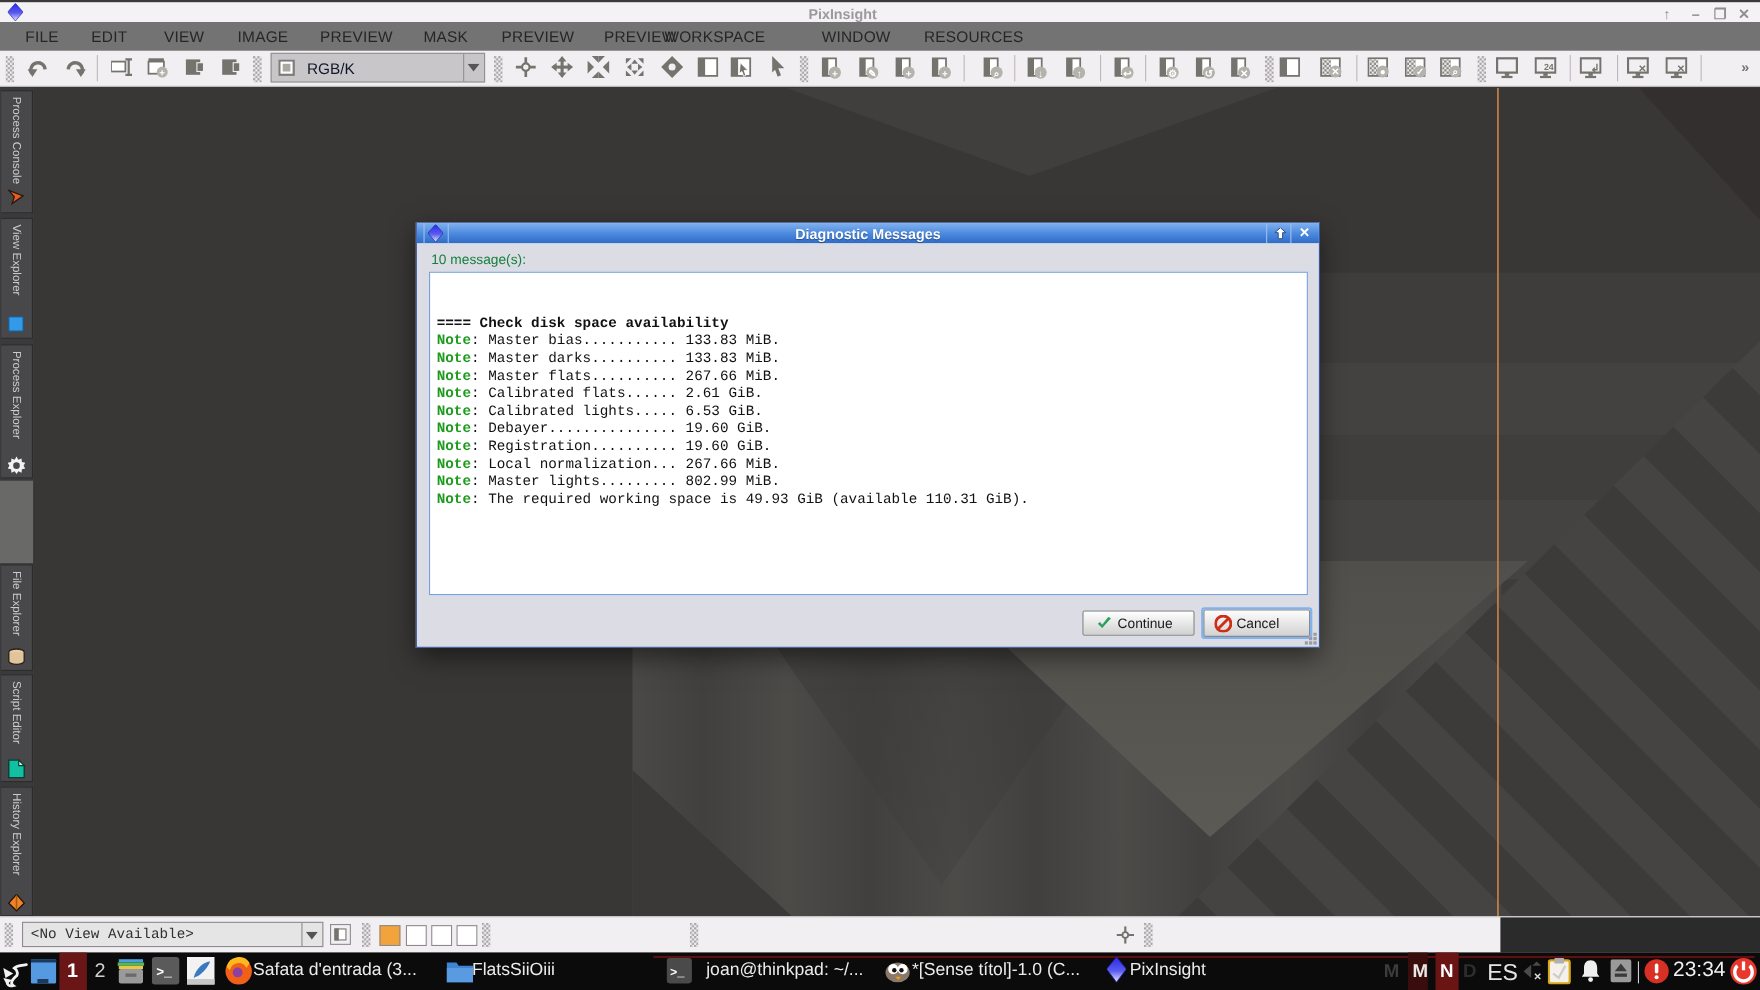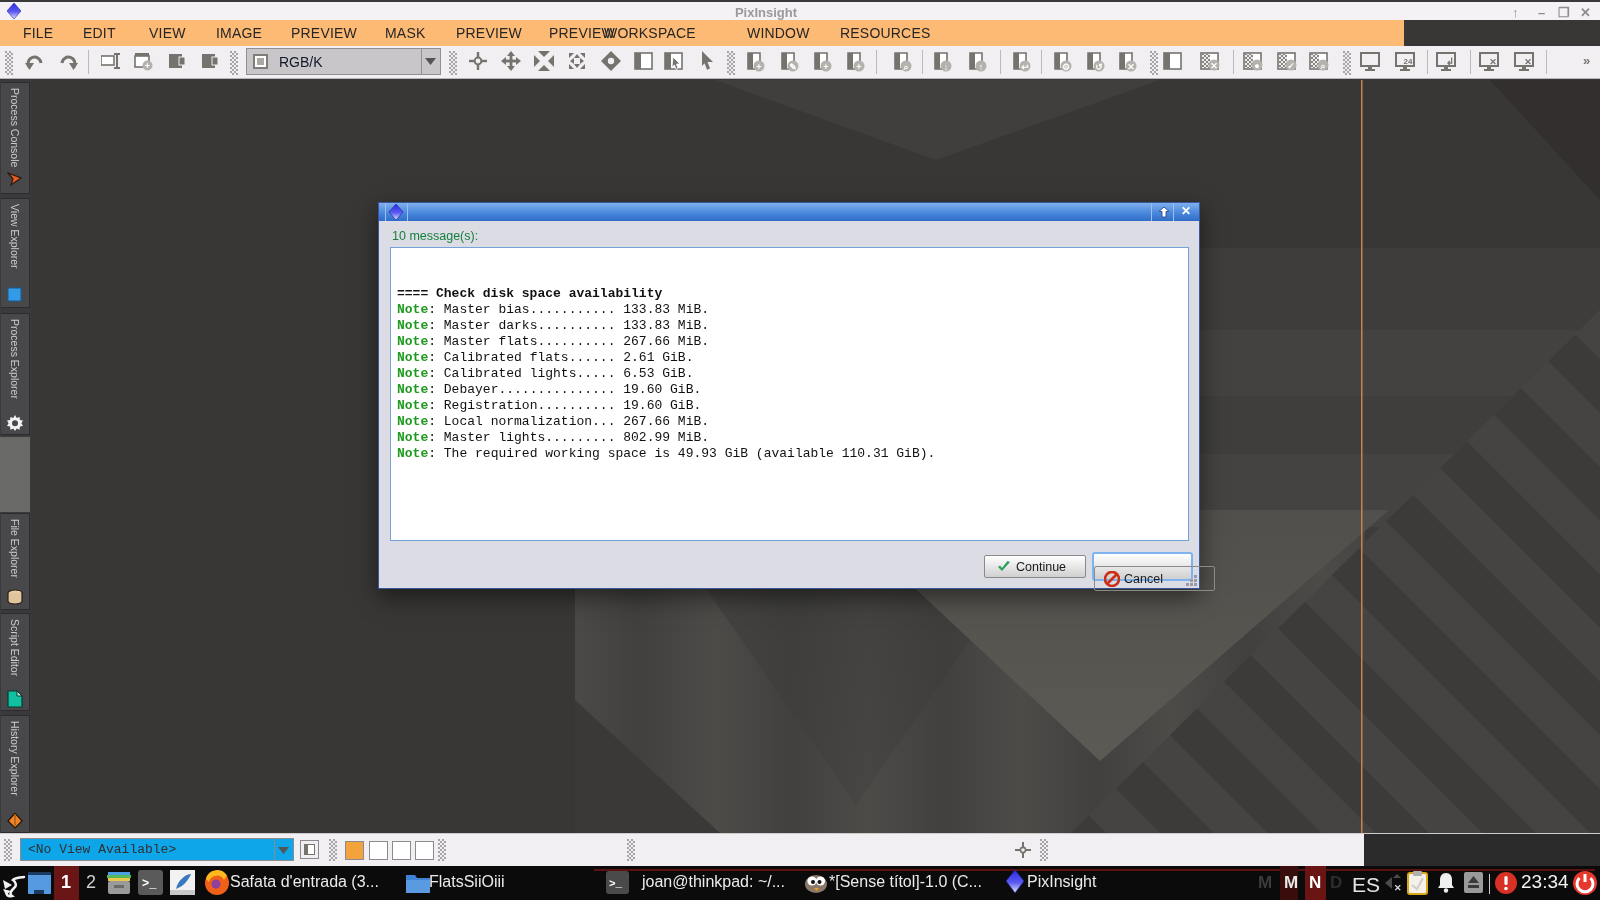--- a/index.html
+++ b/index.html
@@ -1,21 +1,21 @@
 <!DOCTYPE html>
 <html><head><meta charset="utf-8">
 <style>
 *{margin:0;padding:0;box-sizing:border-box}
 html,body{width:1600px;height:900px;overflow:hidden;background:#383736;
  font-family:"Liberation Sans",sans-serif;}
 .abs{position:absolute}
 #titlebar{position:absolute;left:0;top:0;width:1600px;height:20px;background:#f5f2f5;border-top:2px solid #3a3a3a}
 #titlebar .t{position:absolute;left:0;top:3px;width:100%;text-align:center;font-size:13px;font-weight:bold;color:#9b999b}
 .winbtn{position:absolute;top:3px;color:#8f8d8f;font-size:13px;font-weight:bold}
-#menubar{position:absolute;left:0;top:20px;width:1404px;height:26px;background:#fdba74}
+#menubar{position:absolute;left:0;top:20px;width:1600px;height:26px;background:#737373}
 .mi{position:absolute;top:5px;font-size:14px;color:#262626;letter-spacing:.2px}
 #toolbar{position:absolute;left:0;top:46px;width:1600px;height:33px;background:#f2eff2;border-bottom:1px solid #b9b6b9}
 .tsep{position:absolute;top:4px;width:1px;height:24px;background:#bcb9bc}
 .ticon{position:absolute;top:6px}
 #workspace{position:absolute;left:31px;top:80px;width:1569px;height:753px;background:#383736}
 #sidebar{position:absolute;left:0;top:80px;width:31px;height:753px;background:#3a393b}
 .vtab{position:absolute;left:1px;width:29px;background:#48484a;border:1px solid #2c2c2e;border-left:none}
 .vtab .lbl{position:absolute;left:8px;top:5px;writing-mode:vertical-rl;font-size:10.5px;letter-spacing:0px;color:#cbcbcd;white-space:nowrap}
 #bottombar{position:absolute;left:0;top:833px;width:1600px;height:33px;background:#f2eff2;border-top:1px solid #cfccce}
 #taskbar{position:absolute;left:0;top:866px;width:1600px;height:34px;background:#0b0b0b}
@@ -409,39 +409,40 @@
     </svg>
     <div class="abs" style="left:0;top:357px;width:30px;height:75px;background:#696967"></div>
   </div>
 <div class="abs" style="left:378px;top:202px;width:822px;height:387px;background:#dbdce4;border:1px solid #39589c;box-shadow:0 8px 22px rgba(0,0,0,0.5)">
     <div class="abs" style="left:0;top:0;width:820px;height:18px;background:url(#) ,linear-gradient(#7fb0ee,#4a88dd 55%,#2f6cc8)">
       <div class="abs" style="left:6px;top:0;width:1px;height:18px;background:#9cc0f0"></div>
       <svg class="abs" style="left:10px;top:1px" width="14" height="16">
         <polygon points="7,0 14,8 7,16 0,8" fill="url(#gem)" stroke="#202090" stroke-width="0.6"></polygon>
       </svg>
       <div class="abs" style="left:28px;top:0;width:1px;height:18px;background:#9cc0f0"></div>
+      <div class="abs" style="left:0;top:2px;width:100%;text-align:center;font-size:13px;font-weight:bold;color:#fff;text-shadow:0 1px 1px rgba(0,0,0,.35)">Diagnostic Messages</div>
       <div class="abs" style="left:772px;top:0;width:1px;height:18px;background:#9cc0f0"></div>
       <svg class="abs" style="left:779px;top:4px" width="12" height="11">
         <polygon points="6,0 11,4.5 8,4.5 8,10 4,10 4,4.5 1,4.5" fill="#fff" stroke="#2a4e8a" stroke-width="0.9"></polygon>
       </svg>
       <div class="abs" style="left:794px;top:0;width:1px;height:18px;background:#9cc0f0"></div>
       <div class="abs" style="left:797px;top:1px;width:20px;height:16px;color:#fff;font-size:12px;font-weight:bold;text-align:center">✕</div>
     </div>
     <div class="abs" style="left:13px;top:26px;font-size:12.5px;color:#15803d">10 message(s):</div>
     <div class="abs" style="left:11px;top:44px;width:799px;height:294px;background:#fff;border:1px solid #76a2dc">
       <div class="abs" style="left:6px;top:38px;font-family:'Liberation Mono',monospace;font-size:13px;line-height:16px;color:#111;white-space:pre"><b>==== Check disk space availability</b><br><span style="color:#1e9b1e;font-weight:bold">Note</span>: Master bias........... 133.83 MiB.<br><span style="color:#1e9b1e;font-weight:bold">Note</span>: Master darks.......... 133.83 MiB.<br><span style="color:#1e9b1e;font-weight:bold">Note</span>: Master flats.......... 267.66 MiB.<br><span style="color:#1e9b1e;font-weight:bold">Note</span>: Calibrated flats...... 2.61 GiB.<br><span style="color:#1e9b1e;font-weight:bold">Note</span>: Calibrated lights..... 6.53 GiB.<br><span style="color:#1e9b1e;font-weight:bold">Note</span>: Debayer............... 19.60 GiB.<br><span style="color:#1e9b1e;font-weight:bold">Note</span>: Registration.......... 19.60 GiB.<br><span style="color:#1e9b1e;font-weight:bold">Note</span>: Local normalization... 267.66 MiB.<br><span style="color:#1e9b1e;font-weight:bold">Note</span>: Master lights......... 802.99 MiB.<br><span style="color:#1e9b1e;font-weight:bold">Note</span>: The required working space is 49.93 GiB (available 110.31 GiB).<br></div>
     </div>
     <div class="abs" style="left:605px;top:352px;width:102px;height:23px;background:linear-gradient(#ffffff,#d0d0d0);border:1px solid #8a8a8a;border-radius:2px">
       <svg class="abs" style="left:12px;top:5px" width="14" height="12">
         <polygon points="1,6 5,10 13,1 10.5,0 5,7 3,4.5" fill="#2aa05a"></polygon>
       </svg>
       <div class="abs" style="left:31px;top:4px;font-size:12.5px;color:#1a1a1a">Continue</div>
     </div>
     <div class="abs" style="left:713px;top:349px;width:101px;height:29px;border:2px solid #7fb2f0;border-radius:3px;background:linear-gradient(#ffffff,#d0d0d0)">
-      <div class="abs" style="left:0;top:12px;width:121px;height:25px;border:1px solid #8a8a8a;border-radius:2px">
+      <div class="abs" style="left:0;top:0;width:97px;height:25px;border:1px solid #8a8a8a;border-radius:2px">
         <svg class="abs" style="left:9px;top:4px" width="16" height="16">
           <circle cx="8" cy="8" r="7" fill="none" stroke="#cc2e16" stroke-width="2.6"></circle>
           <line x1="3" y1="13" x2="13" y2="3" stroke="#cc2e16" stroke-width="2.6"></line>
         </svg>
         <div class="abs" style="left:29px;top:5px;font-size:12.5px;color:#1a1a1a">Cancel</div>
       </div>
     </div>
     <svg class="abs" style="left:807px;top:372px" width="12" height="12">
       <g fill="#9a9aa2">
         <rect x="8" y="0" width="3" height="3"></rect>
@@ -450,21 +451,21 @@
         <rect x="0" y="8" width="3" height="3"></rect>
         <rect x="4" y="8" width="3" height="3"></rect>
         <rect x="8" y="8" width="3" height="3"></rect>
       </g>
     </svg>
   </div>
 <div id="bottombar"></div>
 <svg class="abs" style="left:4px;top:839px" width="8" height="22">
     <rect width="8" height="22" fill="url(#chk)"></rect>
   </svg>
-<div class="abs" style="left:20px;top:838px;width:274px;height:23px;background:#0ea5e9;border:1px solid #8e8b8e">
+<div class="abs" style="left:20px;top:838px;width:274px;height:23px;background:#e5e5e5;border:1px solid #8e8b8e">
     <div class="abs" style="left:7px;top:3px;font-family:'Liberation Mono',monospace;font-size:13px;color:#303030">&lt;No View Available&gt;</div>
     <div class="abs" style="left:253px;top:0;width:1px;height:21px;background:#8e8b8e"></div>
     <svg class="abs" style="left:257px;top:8px" width="12" height="8">
       <polygon points="0,0 11,0 5.5,7" fill="#555"></polygon>
     </svg>
   </div>
 <div class="abs" style="left:300px;top:840px;width:19px;height:19px;border:1px solid #8e8b8e;background:#f2eff2">
     <div class="abs" style="left:3px;top:3px;width:11px;height:11px;border:1px solid #74736e;background:#fff"></div>
     <div class="abs" style="left:3px;top:3px;width:4px;height:11px;background:#74736e"></div>
   </div>

